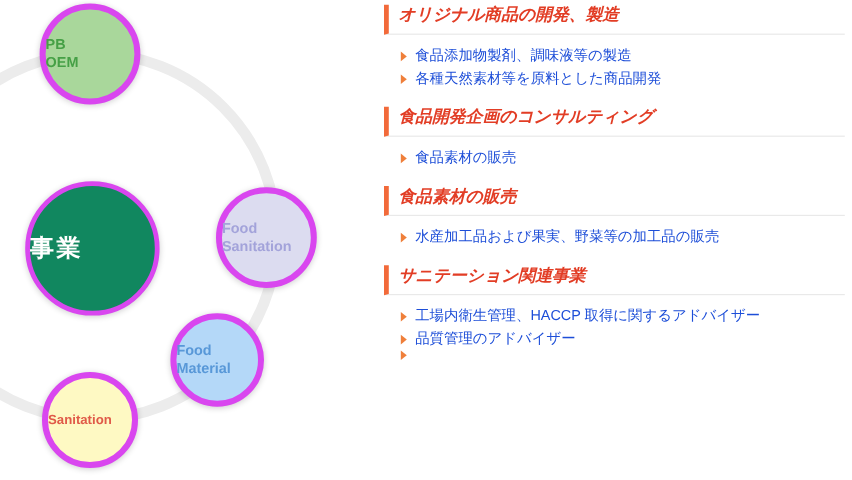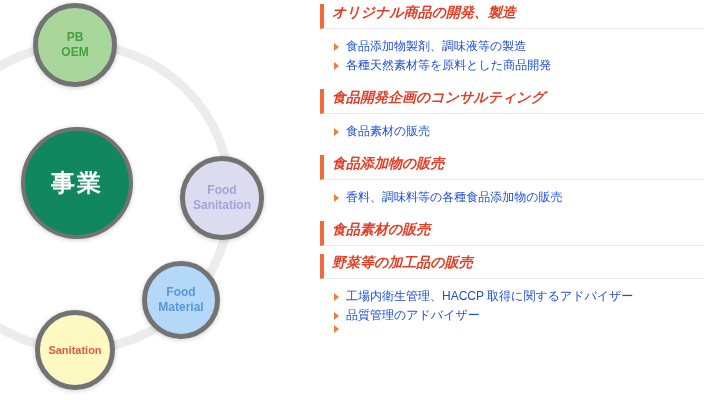--- a/index.html
+++ b/index.html
@@ -10,27 +10,27 @@
   .stage{position:absolute;inset:0;}
 
   
   .diagram{position:absolute;left:0;top:0;width:320px;height:400px;}
   .orbit-ring{
     position:absolute;left:-79px;top:40px;width:296px;height:296px;
     border:9px solid #ececec;border-radius:50%;z-index:0;
   }
   .circle{
     position:absolute;border-radius:50%;display:flex;flex-direction:column;
-    align-items:center;justify-content:center;text-align:center;z-index:1;
-    border:5px solid #737373;box-shadow:0 1px 5px rgba(0,0,0,0.20);
+    align-items:flex-start;justify-content:center;text-align:center;z-index:1;
+    border:5px solid #d946ef;box-shadow:0 1px 5px rgba(0,0,0,0.20);
     font-weight:bold;
   }
   .center-circle{
-    left:21px;top:127px;width:104px;height:104px;border-width:4px;
-    background:#11875f;color:#ffffff;font-size:24px;line-height:26px;letter-spacing:2px;
+    left:21px;top:151px;width:104px;height:104px;border-width:4px;
+    background:#11875f;color:#ffffff;font-size:20px;line-height:26px;letter-spacing:2px;
   }
   .node-pb-oem{left:33px;top:3px;width:74px;height:74px;background:#a9d79b;color:#46a046;font-size:12px;line-height:15px;}
   .node-consulting{left:145px;top:64px;width:64px;height:64px;background:#f8d68d;color:#f5a42a;font-size:11px;}
   .node-food-additives{left:180px;top:156px;width:74px;height:74px;background:#dcdcf0;color:#a3a3da;font-size:12px;line-height:15px;}
   .node-food-material{left:142px;top:261px;width:68px;height:68px;background:#b4d8f8;color:#5898d8;font-size:12px;line-height:15px;}
   .node-sanitation{left:35px;top:310px;width:70px;height:70px;background:#fef9c3;color:#e05a48;font-size:11px;}
   .circle .line{display:block;}
 
   
   .content{position:absolute;left:320px;top:4px;width:384px;}
@@ -98,36 +98,33 @@
     <div class="section">
       <h2>食品開発企画のコンサルティング</h2>
       <ul>
         <li>
             <span class="bullet"></span>
             <span>食品素材の販売</span>
           </li>
       </ul>
     </div>
 
+
     <div class="section">
-      <h2>食品添加物の販売</h2>
+      <h2>食品素材の販売</h2>
       <ul>
         <li>
             <span class="bullet"></span>
-            <span>香料、調味料等の各種食品添加物の販売</span>
+            <span>水産加工品および果実、野菜等の加工品の販売</span>
           </li>
       </ul>
     </div>
 
     <div class="section">
-      <h2>食品素材の販売</h2>
-    </div>
-
-    <div class="section">
-      <h2>野菜等の加工品の販売</h2>
+      <h2>サニテーション関連事業</h2>
       <ul>
         <li>
             <span class="bullet"></span>
             <span>工場内衛生管理、HACCP 取得に関するアドバイザー</span>
           </li>
         <li>
             <span class="bullet"></span>
             <span>品質管理のアドバイザー</span>
           </li>
         <li>

